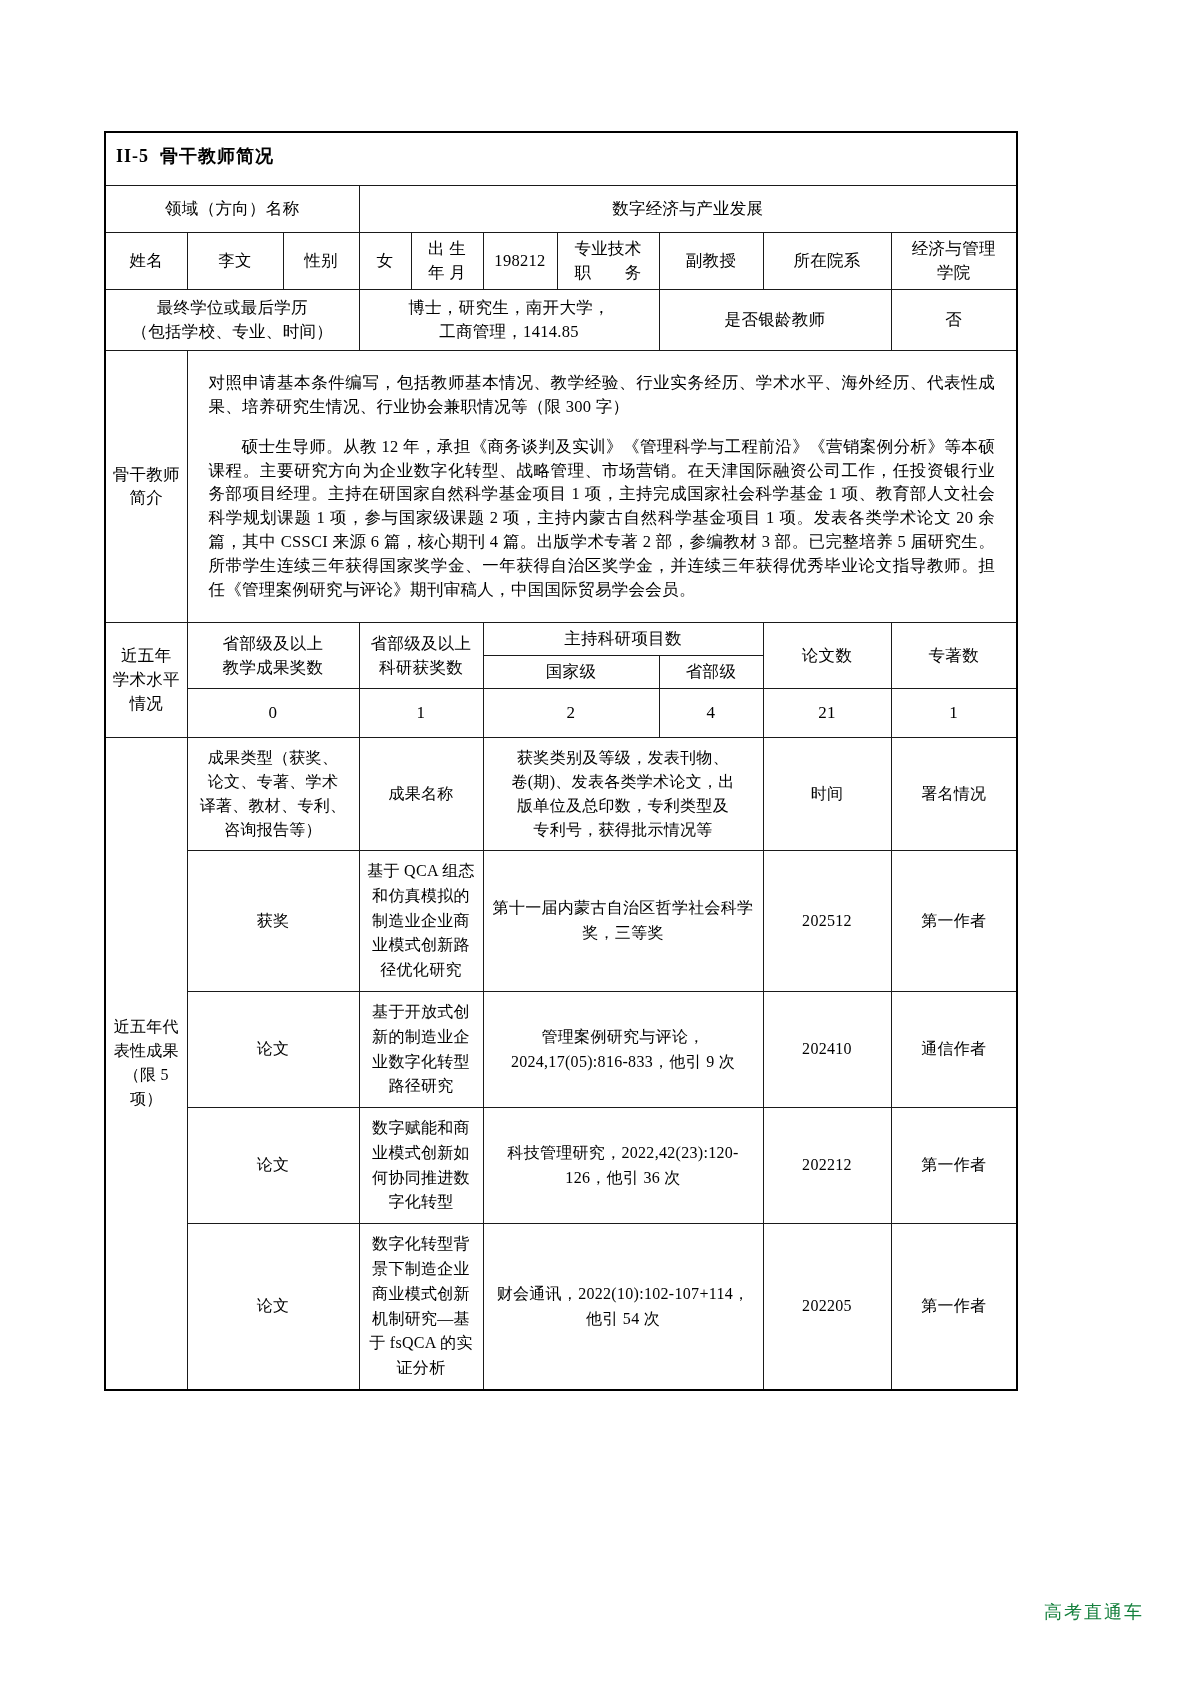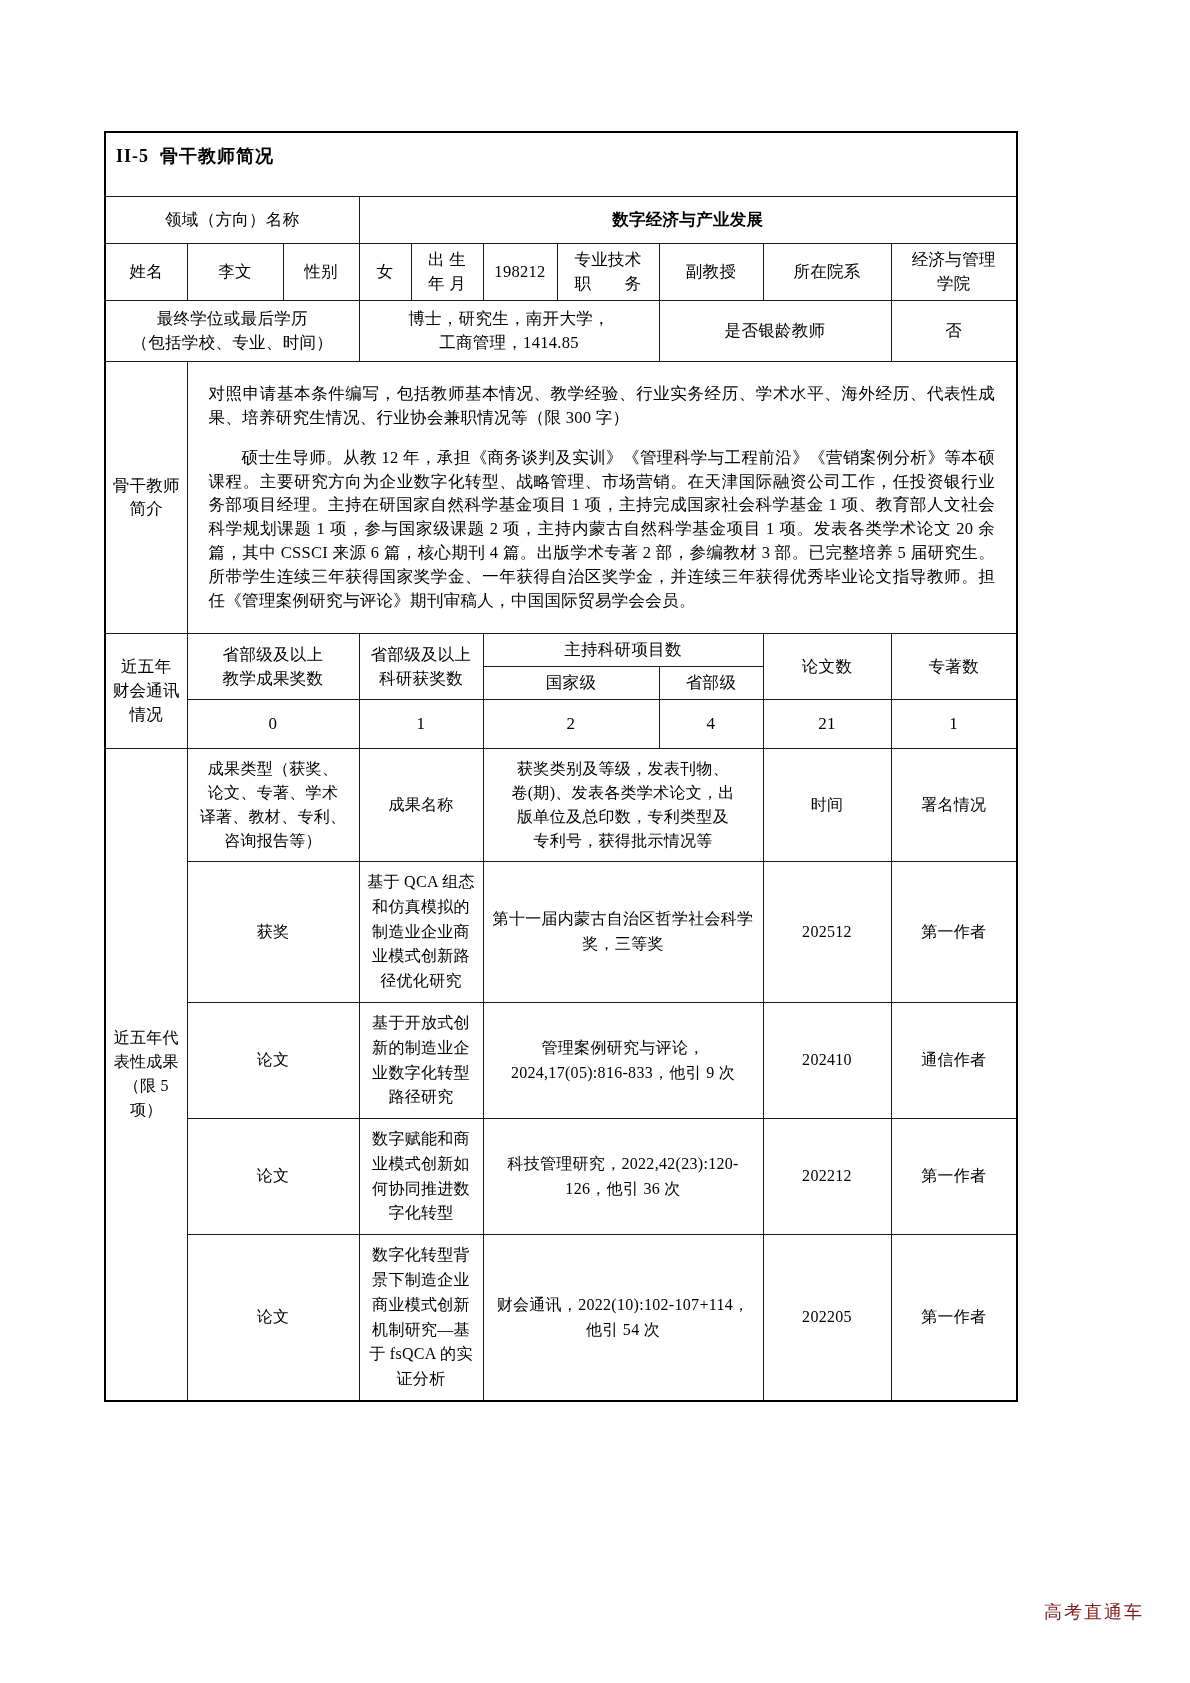--- a/index.html
+++ b/index.html
@@ -38,35 +38,35 @@
     text-align: center;
     font-size: 16.5px;
     line-height: 1.45;
     letter-spacing: 0.3px;
   }
 
   .doc-table { border: 2px solid #000; }
 
   .sec-title td {
     text-align: left;
-    padding: 10px 8px 27px 10px;
+    padding: 10px 8px 16px 10px;
     font-weight: bold;
     font-size: 18px;
     letter-spacing: 1px;
   }
   .sec-title .romannum { font-weight: bold; }
 
   .row-field td { height: 38px; }
 
   .field-name {
     letter-spacing: 2px;
     white-space: nowrap;
   }
   .field-domain-value {
-    font-weight: bold;
+    font-weight: normal;
     font-size: 18px;
     letter-spacing: 2.5px;
   }
 
   .two-line {
     line-height: 1.3;
   }
   .spaced { letter-spacing: 3px; }
 
   .bio-label {
@@ -110,21 +110,21 @@
     width: 1190px;
     text-align: center;
     font-size: 17px;
   }
 
   .watermark {
     position: absolute;
     right: 46px;
     top: 1600px;
     font-size: 18px;
-    color: #7f1d1d;
+    color: #15803d;
     letter-spacing: 2px;
     font-family: "Liberation Sans", sans-serif;
   }
 </style>
 </head>
 <body>
 
 <div class="page">
 
   <table class="doc-table">
@@ -195,21 +195,21 @@
       </td>
       <td colspan="9" class="bio-body">
         <p>对照申请基本条件编写，包括教师基本情况、教学经验、行业实务经历、学术水平、海外经历、代表性成果、培养研究生情况、行业协会兼职情况等（限 300 字）</p>
         <p class="indent">硕士生导师。从教 12 年，承担《商务谈判及实训》《管理科学与工程前沿》《营销案例分析》等本硕课程。主要研究方向为企业数字化转型、战略管理、市场营销。在天津国际融资公司工作，任投资银行业务部项目经理。主持在研国家自然科学基金项目 1 项，主持完成国家社会科学基金 1 项、教育部人文社会科学规划课题 1 项，参与国家级课题 2 项，主持内蒙古自然科学基金项目 1 项。发表各类学术论文 20 余篇，其中 CSSCI 来源 6 篇，核心期刊 4 篇。出版学术专著 2 部，参编教材 3 部。已完整培养 5 届研究生。所带学生连续三年获得国家奖学金、一年获得自治区奖学金，并连续三年获得优秀毕业论文指导教师。担任《管理案例研究与评论》期刊审稿人，中国国际贸易学会会员。</p>
       </td>
     </tr>
 
     <tr class="stat-head">
       <td rowspan="3" class="bio-label">
         <div>近五年</div>
-        <div>财会通讯</div>
+        <div>学术水平</div>
         <div>情况</div>
       </td>
       <td rowspan="2" colspan="2" class="two-line">
         <div>省部级及以上</div>
         <div>教学成果奖数</div>
       </td>
       <td rowspan="2" colspan="2" class="two-line">
         <div>省部级及以上</div>
         <div>科研获奖数</div>
       </td>

